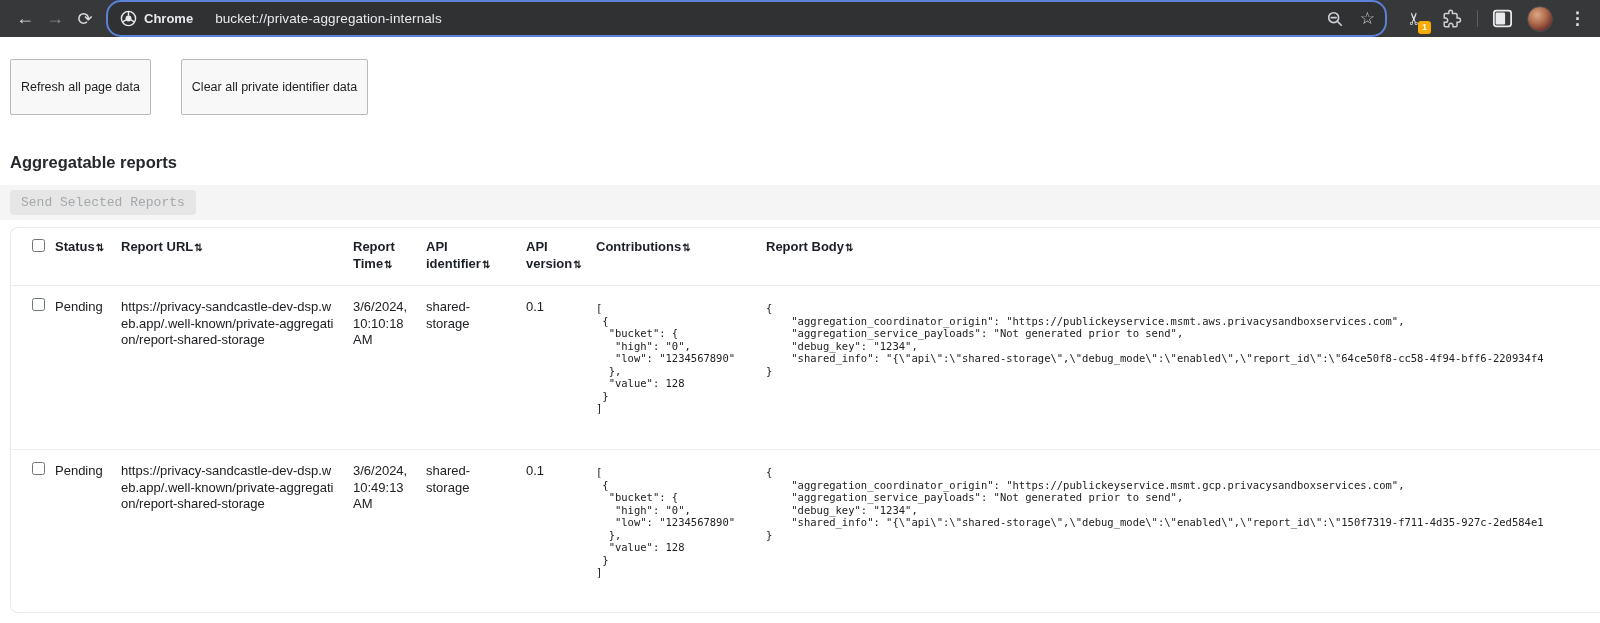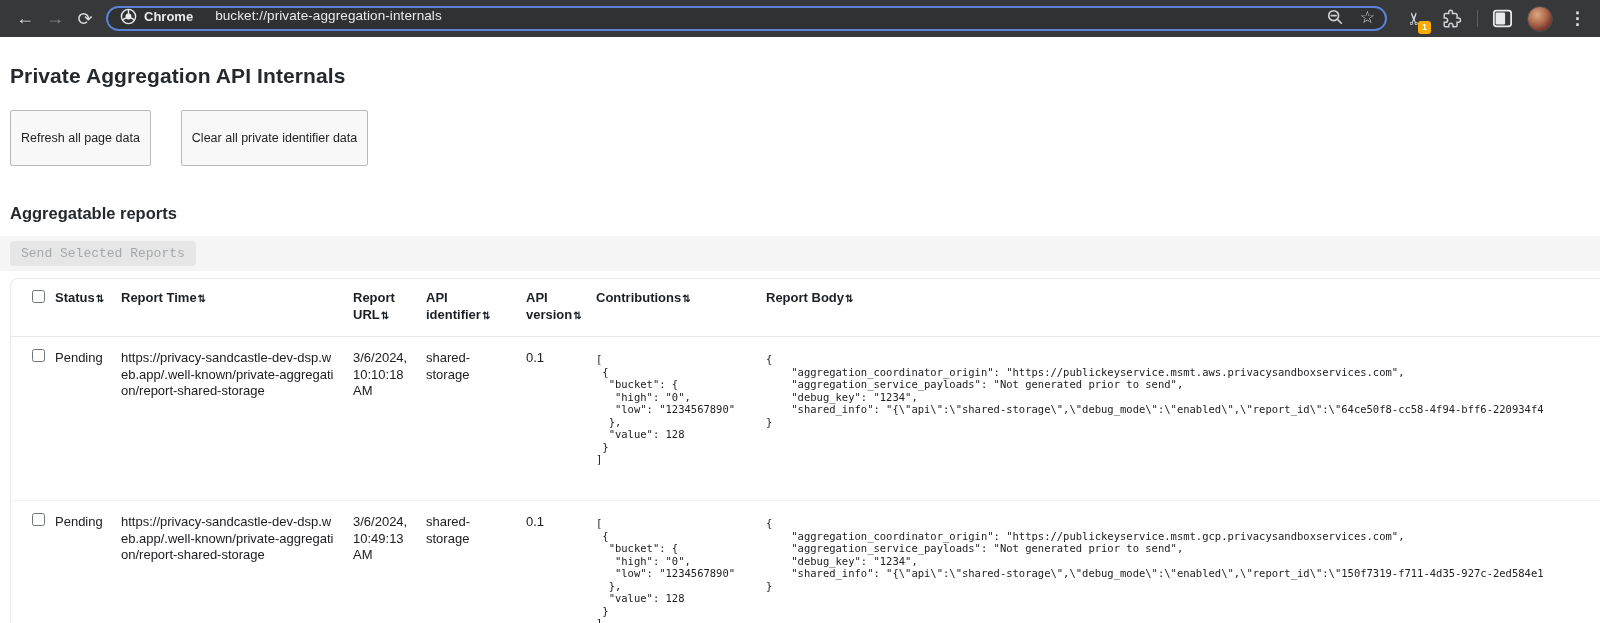--- a/index.html
+++ b/index.html
@@ -22,27 +22,27 @@
     width: 30px; height: 30px;
     display: flex; align-items: center; justify-content: center;
     font-size: 18px; color: #d9dbde;
     border-radius: 50%;
     flex: 0 0 auto;
     cursor: default;
   }
   .nav-btn.disabled { color: #84888c; }
   .omnibox {
     flex: 1 1 auto;
-    height: 25px;
+    height: 37px;
     margin: 0 14px 0 6px;
     background: #2f3133;
     border: 2px solid #5b82d8;
     border-radius: 15px;
     display: flex;
-    align-items: flex-start;
+    align-items: center;
     padding: 0 10px 0 12px;
     min-width: 0;
   }
   .site-chip { display: flex; align-items: center; gap: 7px; margin-right: 22px; }
   .site-chip .chip-label { color: #e8eaed; font-size: 13px; font-weight: bold; }
   .url-text { color: #e8eaed; font-size: 13.5px; letter-spacing: 0.1px; white-space: nowrap; }
   .omnibox-right { margin-left: auto; display: flex; align-items: center; gap: 16px; }
   .icon-stroke { stroke: #cfd3d7; fill: none; stroke-width: 1.8; stroke-linecap: round; }
   .star-glyph { color: #cfd3d7; font-size: 17px; line-height: 1; }
   .toolbar-right { display: flex; align-items: center; gap: 14px; flex: 0 0 auto; }
@@ -179,41 +179,40 @@
     <svg width="21" height="19" viewBox="0 0 24 22">
       <rect x="2" y="2" width="20" height="18" rx="3" fill="none" stroke="#e8eaed" stroke-width="2"></rect>
       <rect x="4" y="4" width="11" height="14" rx="1.5" fill="#e8eaed"></rect>
     </svg>
     <span class="avatar"></span>
     <span class="kebab">⋮</span>
   </div>
 </div>
 
 <div class="content">
-  <h1 class="page-title">Private Aggregation API Internals</h1>
 
   <div class="top-buttons">
     <button class="std-btn">Refresh all page data</button>
     <button class="std-btn">Clear all private identifier data</button>
   </div>
 
   <h2 class="section-title">Aggregatable reports</h2>
 
   <div class="send-strip">
     <button class="send-btn" disabled="">Send Selected Reports</button>
   </div>
 
   <div class="report-table">
     <div class="thead">
       <div class="cell c-check">
         <span class="checkbox"></span>
       </div>
       <div class="cell hcell"><span>Status</span><span class="sort-glyph">⇅</span></div>
+      <div class="cell hcell"><span>Report URL</span><span class="sort-glyph">⇅</span></div>
       <div class="cell hcell"><span>Report Time</span><span class="sort-glyph">⇅</span></div>
-      <div class="cell hcell"><span>Report URL</span><span class="sort-glyph">⇅</span></div>
       <div class="cell hcell"><span>API identifier</span><span class="sort-glyph">⇅</span></div>
       <div class="cell hcell"><span>API version</span><span class="sort-glyph">⇅</span></div>
       <div class="cell hcell"><span>Contributions</span><span class="sort-glyph">⇅</span></div>
       <div class="cell hcell"><span>Report Body</span><span class="sort-glyph">⇅</span></div>
     </div>
     <div id="table-body">
   <div class="trow">
     <div class="cell c-check">
       <span class="checkbox"></span>
     </div>

